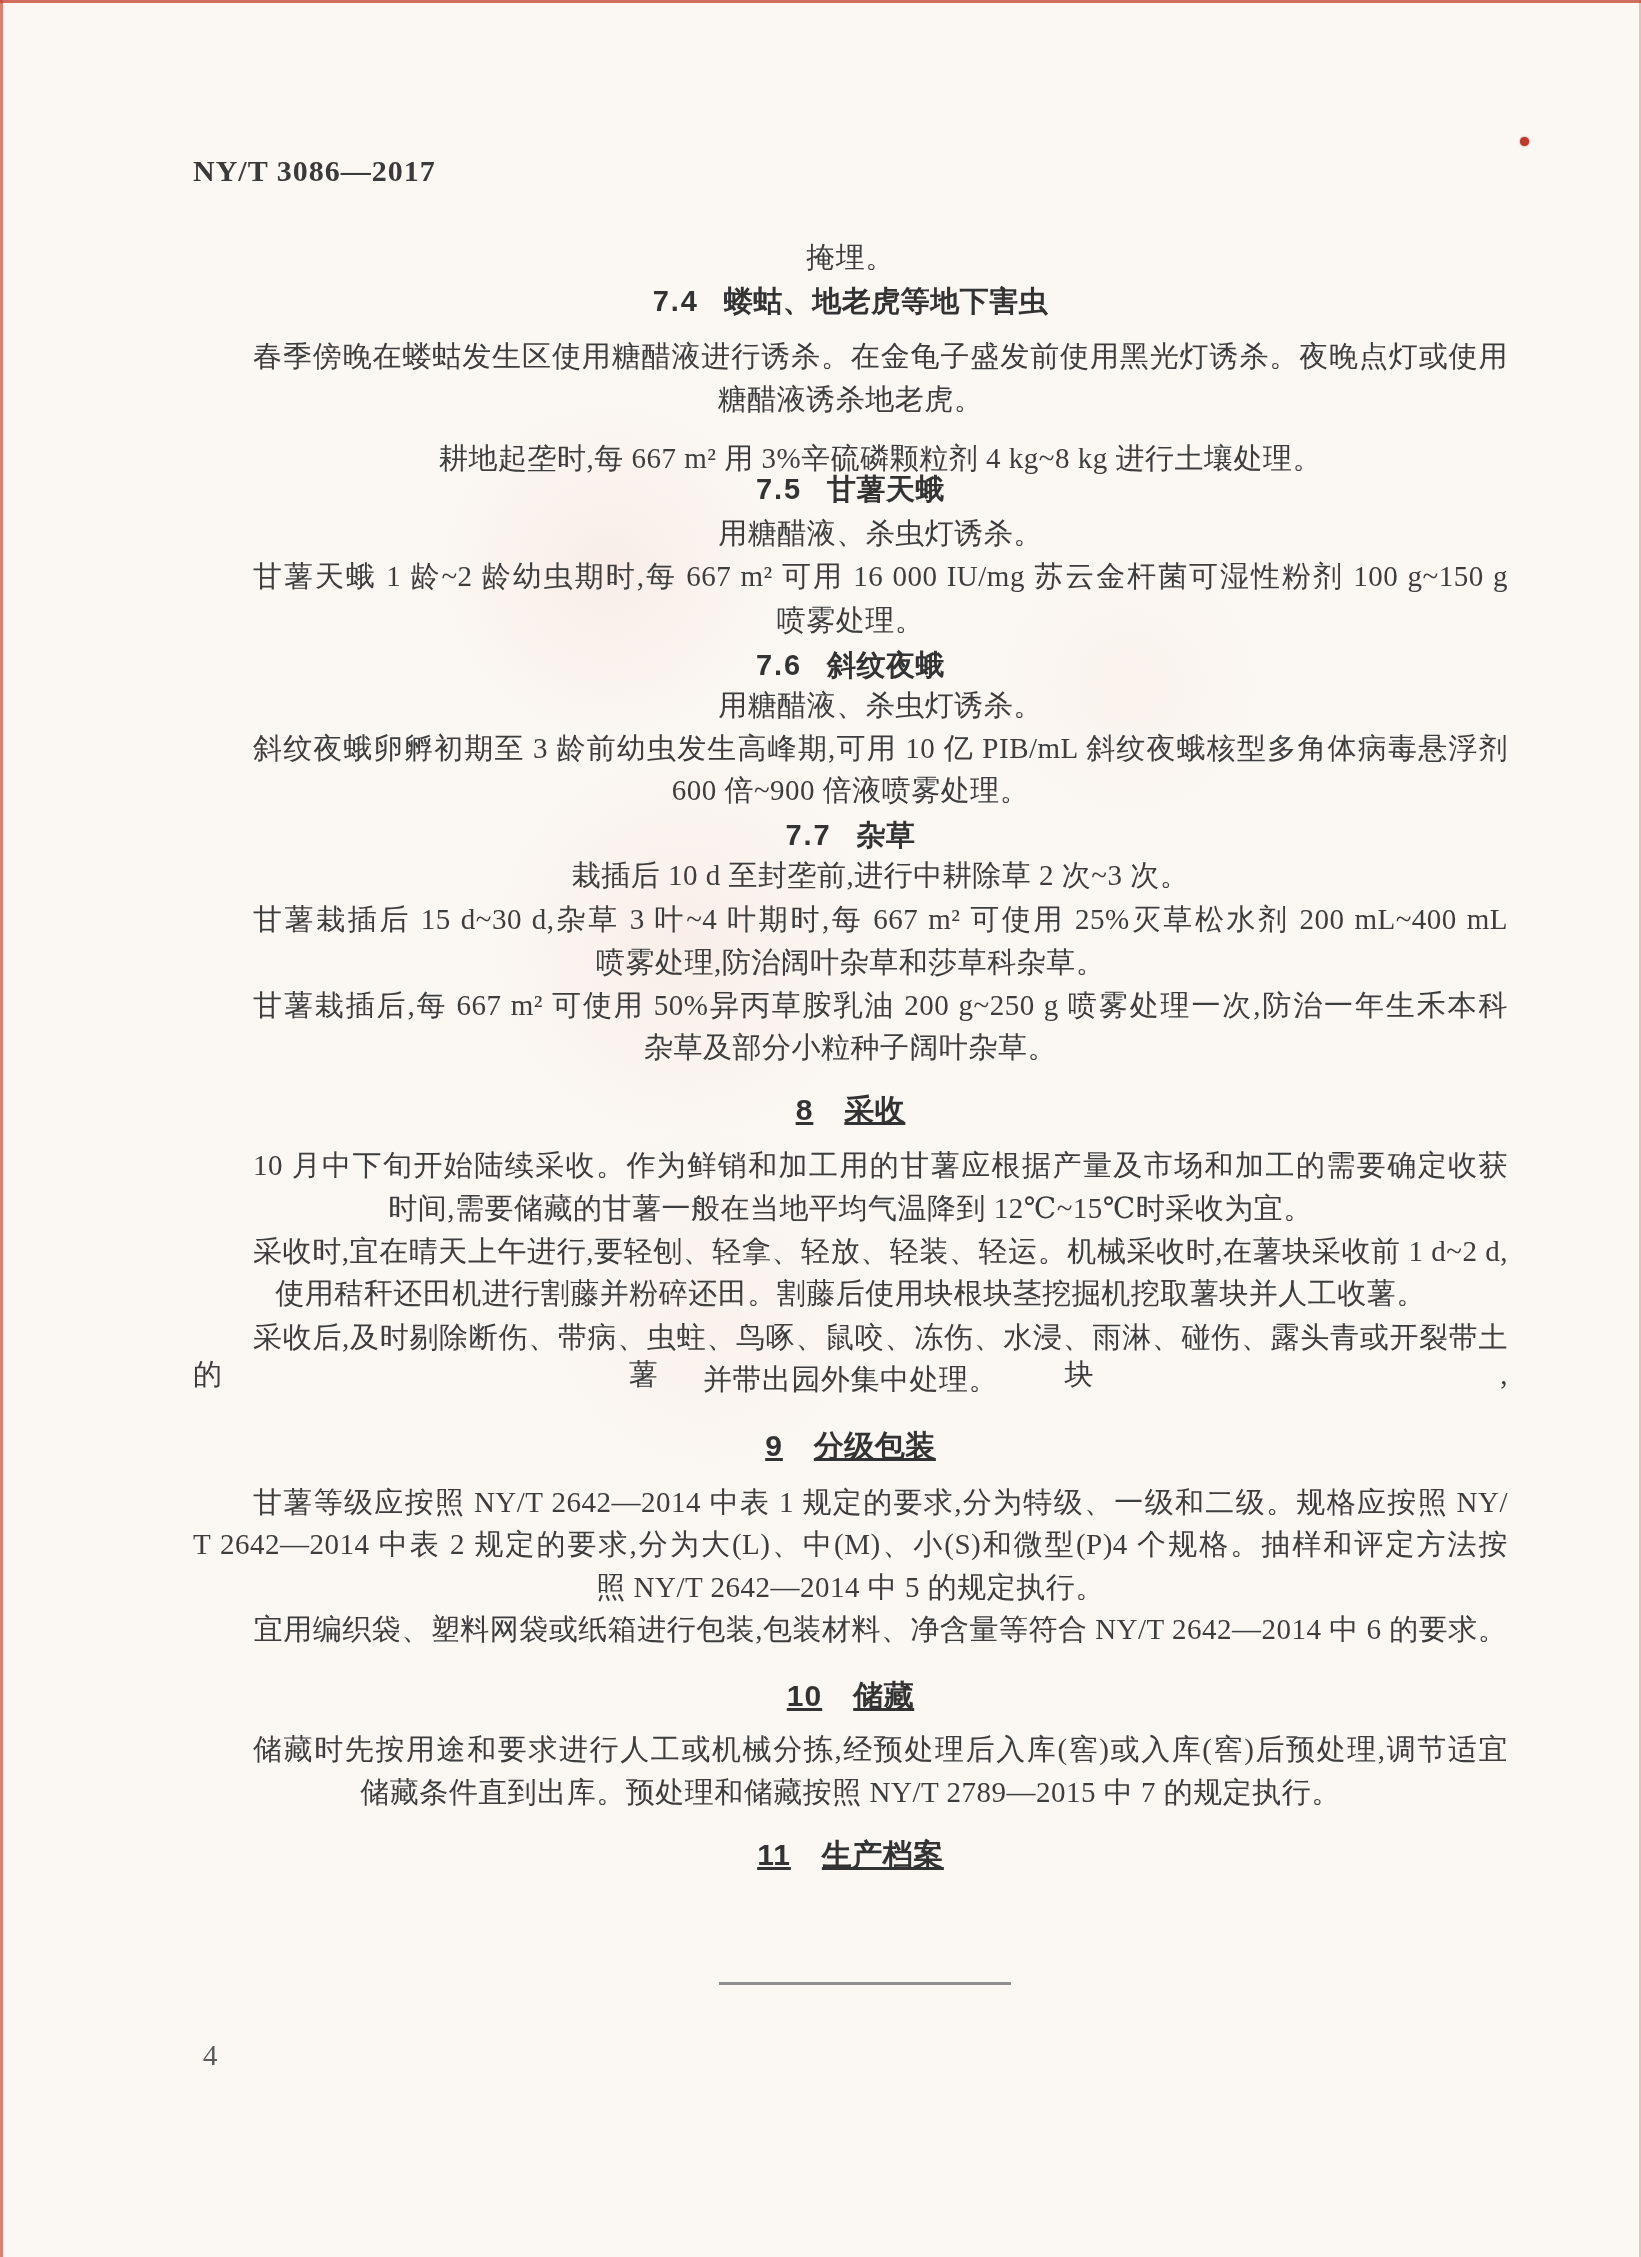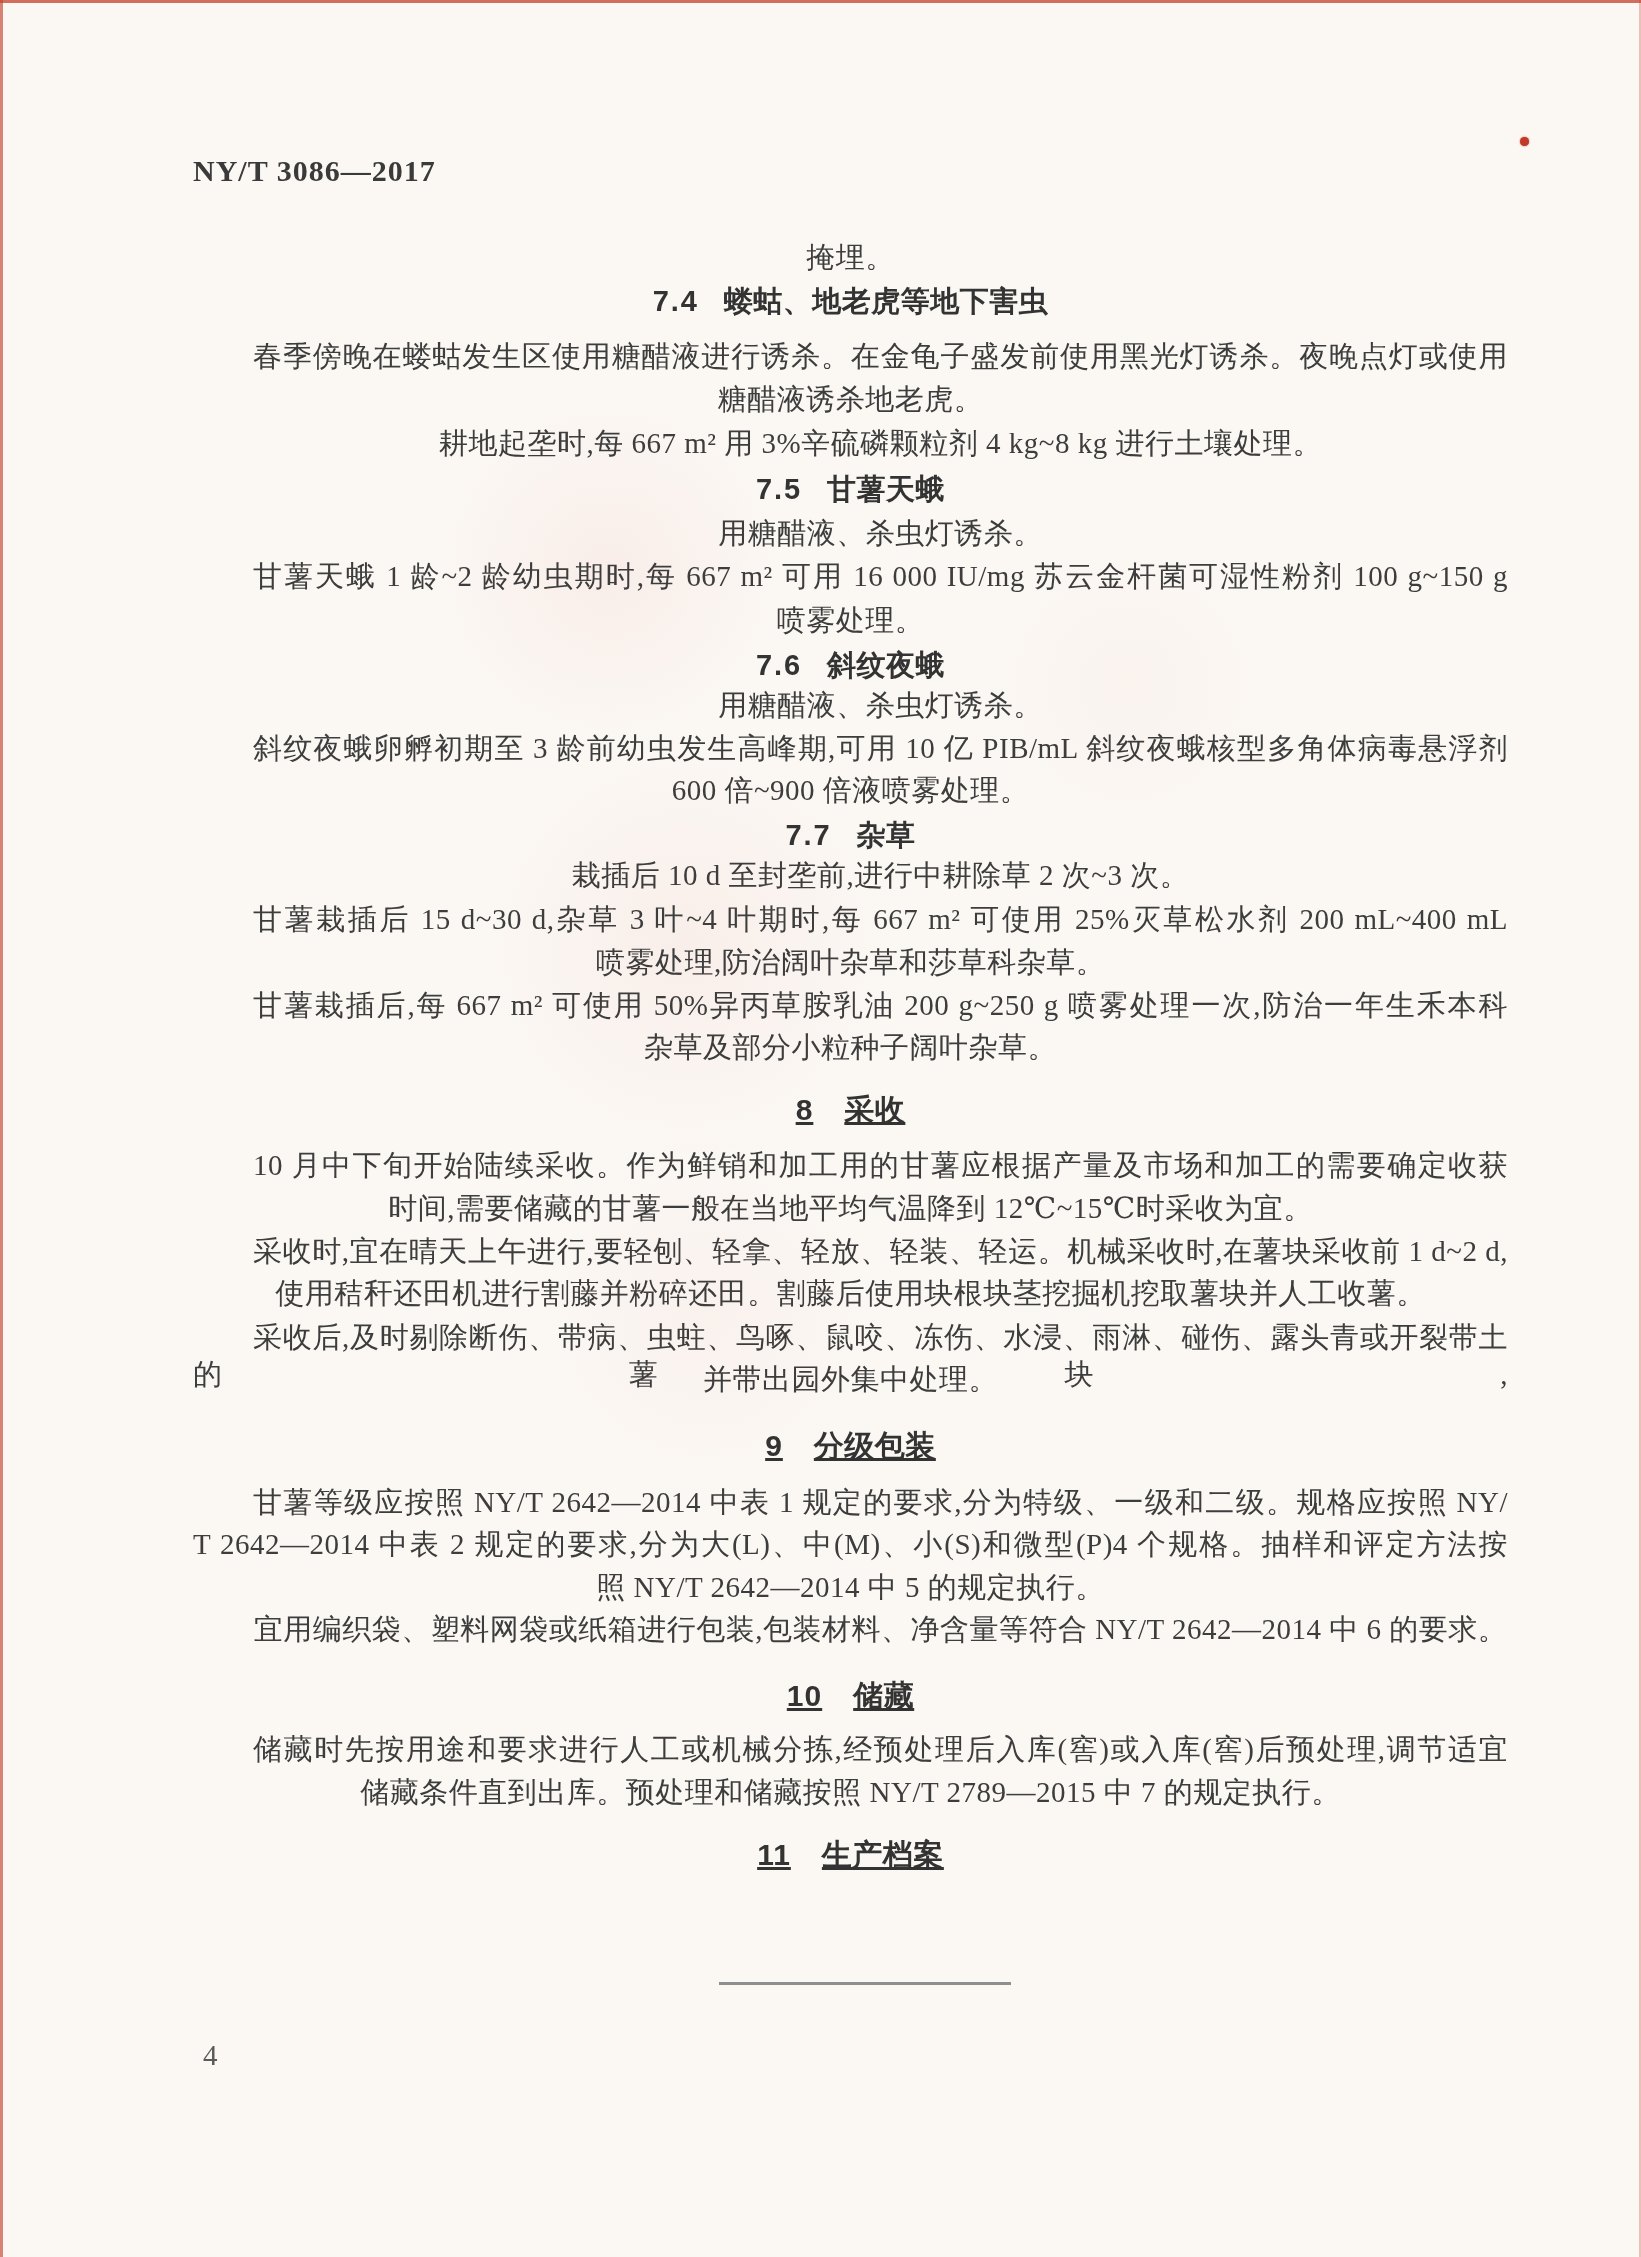--- a/index.html
+++ b/index.html
@@ -72,21 +72,21 @@
 
   <div class="doc-header">NY/T 3086—2017</div>
 
   <div class="ln" style="top:239px">掩埋。</div>
 
   <div class="ln h-sub" style="top:283px">
     <span class="h-num">7.4</span><span class="h-title">蝼蛄、地老虎等地下害虫</span>
   </div>
   <div class="ln indent fill" style="top:338px">春季傍晚在蝼蛄发生区使用糖醋液进行诱杀。在金龟子盛发前使用黑光灯诱杀。夜晚点灯或使用</div>
   <div class="ln" style="top:381px">糖醋液诱杀地老虎。</div>
-  <div class="ln indent" style="top:425px">耕地起垄时,每 667 m² 用 3%辛硫磷颗粒剂 4 kg~8 kg 进行土壤处理。</div>
+  <div class="ln indent" style="top:440px">耕地起垄时,每 667 m² 用 3%辛硫磷颗粒剂 4 kg~8 kg 进行土壤处理。</div>
 
   <div class="ln h-sub" style="top:471px">
     <span class="h-num">7.5</span><span class="h-title">甘薯天蛾</span>
   </div>
   <div class="ln indent" style="top:515px">用糖醋液、杀虫灯诱杀。</div>
   <div class="ln indent fill" style="top:558px">甘薯天蛾 1 龄~2 龄幼虫期时,每 667 m² 可用 16 000 IU/mg 苏云金杆菌可湿性粉剂 100 g~150 g</div>
   <div class="ln" style="top:602px">喷雾处理。</div>
 
   <div class="ln h-sub" style="top:647px">
     <span class="h-num">7.6</span><span class="h-title">斜纹夜蛾</span>

